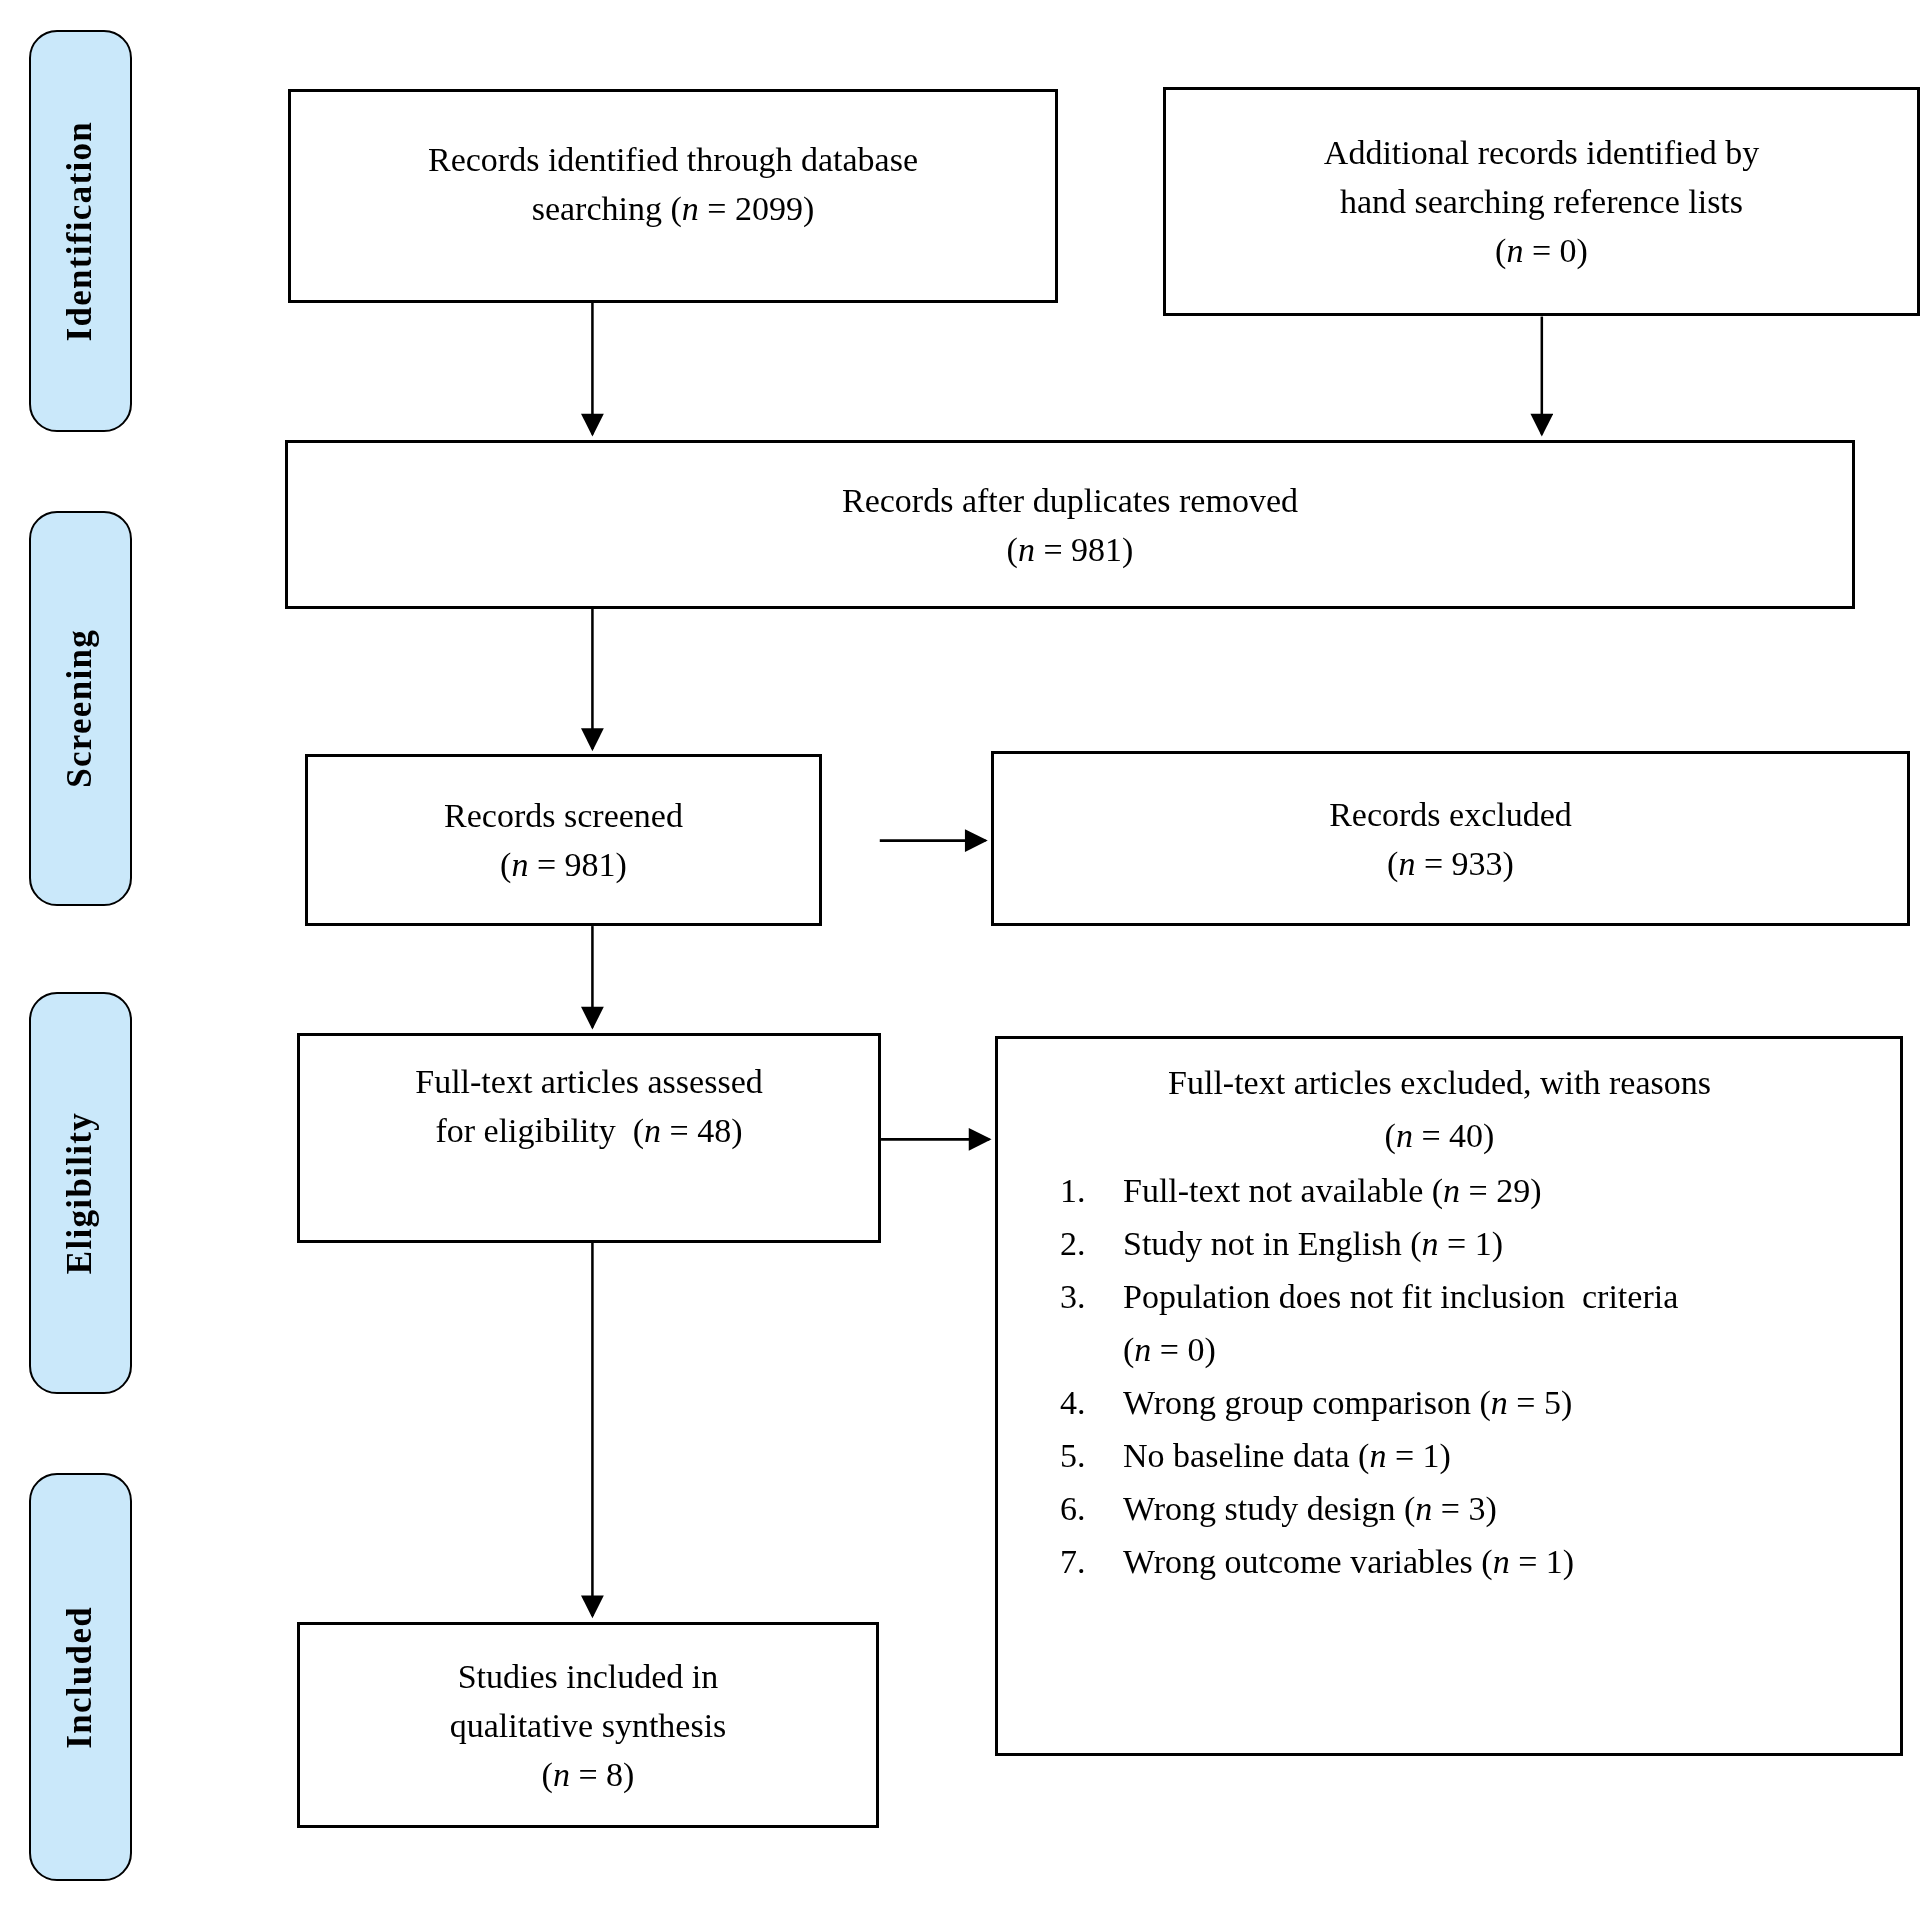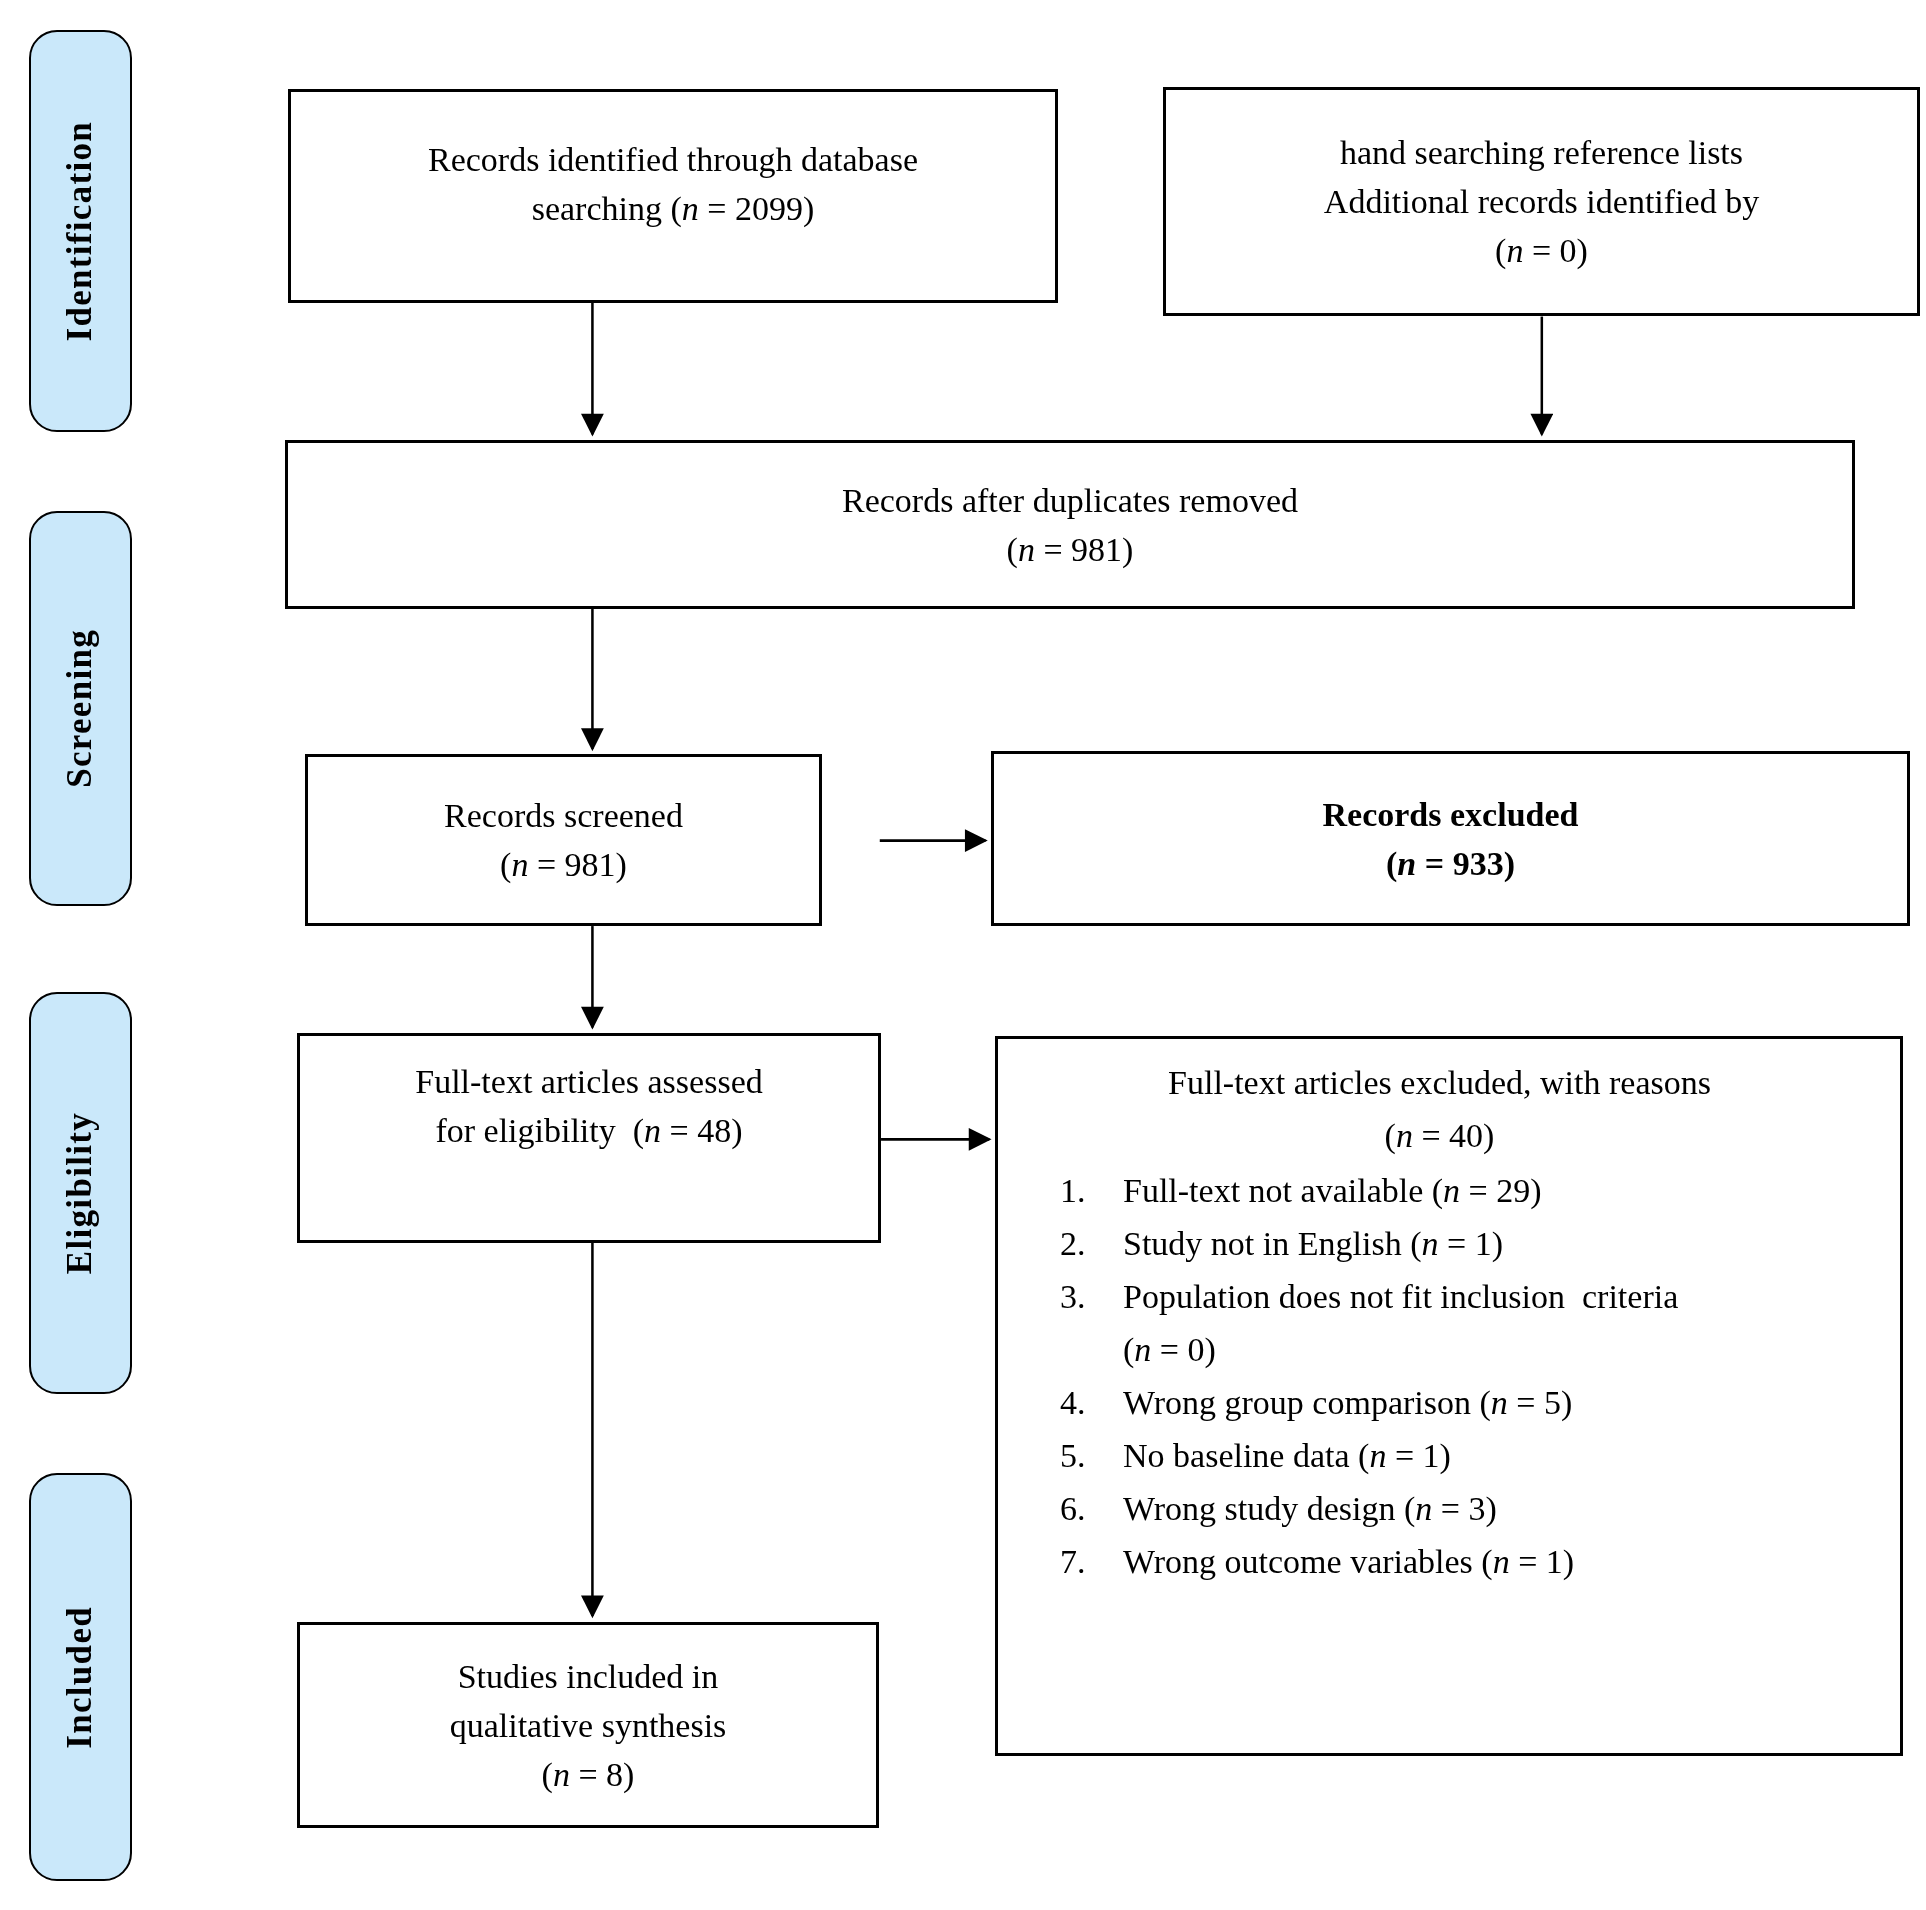--- a/index.html
+++ b/index.html
@@ -52,21 +52,21 @@
     text-align: center;
     font-size: 34px;
     line-height: 49px;
   }
   .tline { white-space: pre; }
 
   #box-db        { left: 288px;  top: 89px;  width: 770px; height: 214px; padding-bottom: 25px; }
   #box-hand      { left: 1163px; top: 87px;  width: 757px; height: 229px; }
   #box-dup       { left: 285px;  top: 440px;  width: 1570px; height: 169px; }
   #box-screened  { left: 305px;  top: 754px; width: 517px;  height: 172px; }
-  #box-excluded  { left: 991px; top: 751px; width: 919px; height: 175px; font-weight: bold; }
+  #box-excluded  { left: 991px; top: 751px; width: 919px; height: 175px; }
   #box-fulltext  { left: 297px;  top: 1033px; width: 584px;  height: 210px; padding-bottom: 65px; }
   #box-included  { left: 297px;  top: 1622px; width: 582px;  height: 206px; }
 
   
   #box-reasons {
     left: 995px; top: 1036px; width: 908px; height: 720px;
     justify-content: flex-start;
     align-items: stretch;
     text-align: left;
     padding: 16.5px 19px 12.7px 0;
@@ -110,22 +110,22 @@
   <div class="stage" style="top:1473px;height:408px;">
     <span class="vtext">Included</span>
   </div>
 
   <div class="fbox" id="box-db">
       <div class="tline">Records identified through database</div>
       <div class="tline">searching (<i>n</i> = 2099)</div>
     </div>
 
   <div class="fbox" id="box-hand">
+      <div class="tline">Additional records identified by</div>
       <div class="tline">hand searching reference lists</div>
-      <div class="tline">Additional records identified by</div>
       <div class="tline">(<i>n</i> = 0)</div>
     </div>
 
   <div class="fbox" id="box-dup">
       <div class="tline">Records after duplicates removed</div>
       <div class="tline">(<i>n</i> = 981)</div>
     </div>
 
   <div class="fbox" id="box-screened">
       <div class="tline">Records screened</div>

